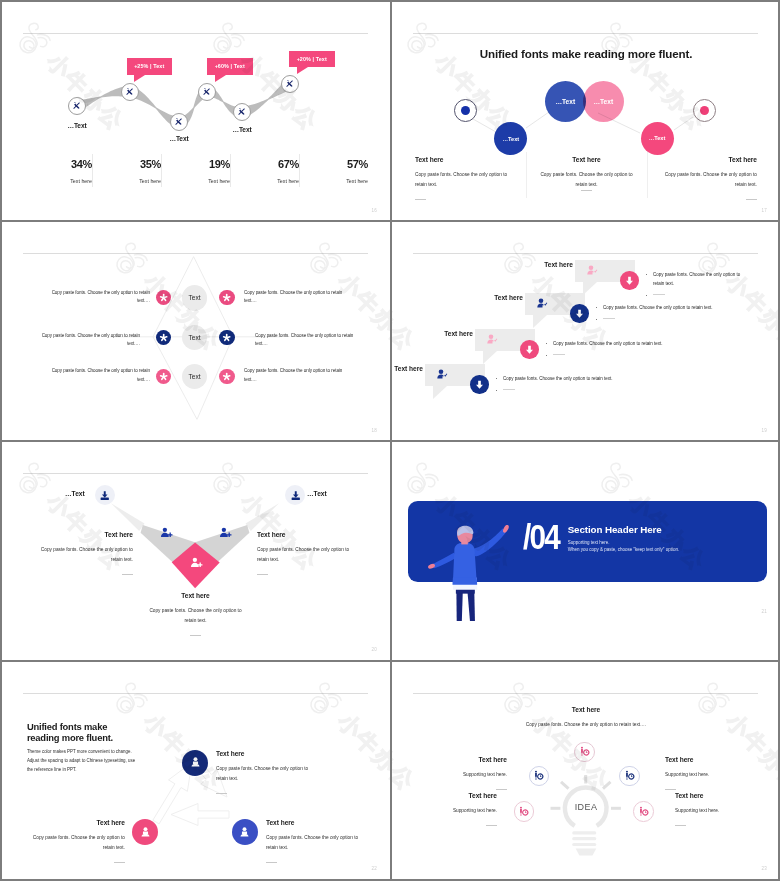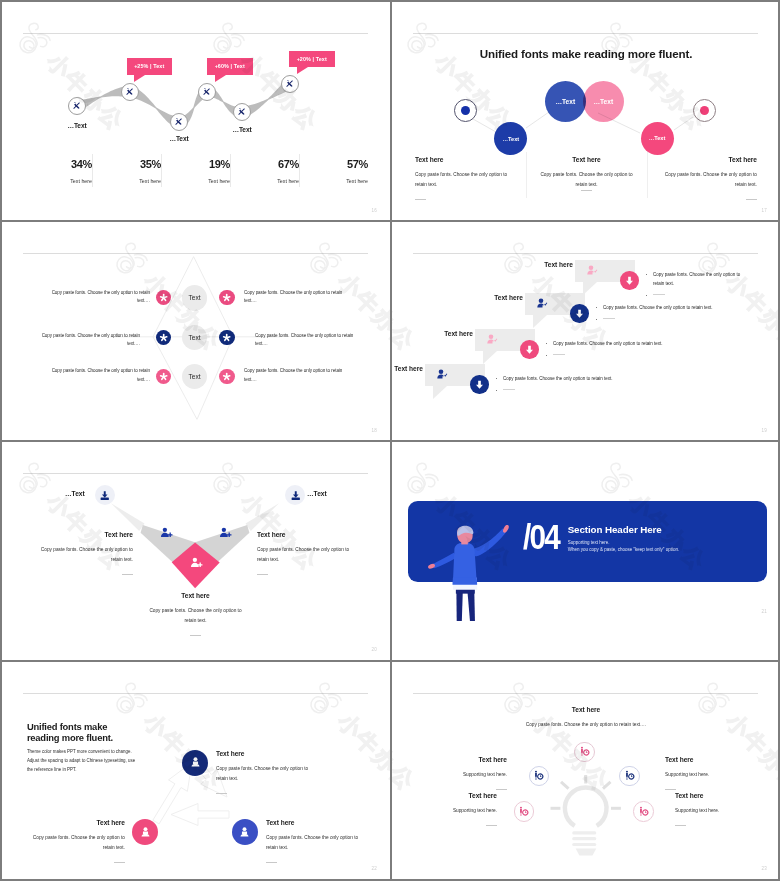--- a/index.html
+++ b/index.html
@@ -584,20 +584,21 @@
         <path d="M183.6,186.5 L204.3,186.5 L200.5,193.4 L187.4,193.4 Z" fill="#eeeeee"></path>
         <g stroke="#e0e0e0" stroke-width="3" stroke-linecap="butt">
           <path d="M176.5,126.7 L169,119.8"></path>
           <path d="M211,126.7 L218.5,119.8"></path>
           <path d="M168.4,146.3 L158.5,146.3"></path>
           <path d="M219,146.3 L228.9,146.3"></path>
           <path d="M193.7,121.5 L193.7,113"></path>
         </g>
       </g>
     </svg>
+    <div class="t23idea">IDEA</div>
 
     <div class="t23c" style="left:182.4px;top:79.5px;border-color:#e6c8d4">
       <svg viewBox="0 0 24 24" fill="#e0457d">
           <use href="#ico-pclock"></use>
         </svg>
       </div>
     <div class="t23c" style="left:136.6px;top:103.5px;border-color:#cfd3e8">
       <svg viewBox="0 0 24 24" fill="#132a77">
           <use href="#ico-pclock"></use>
         </svg>

